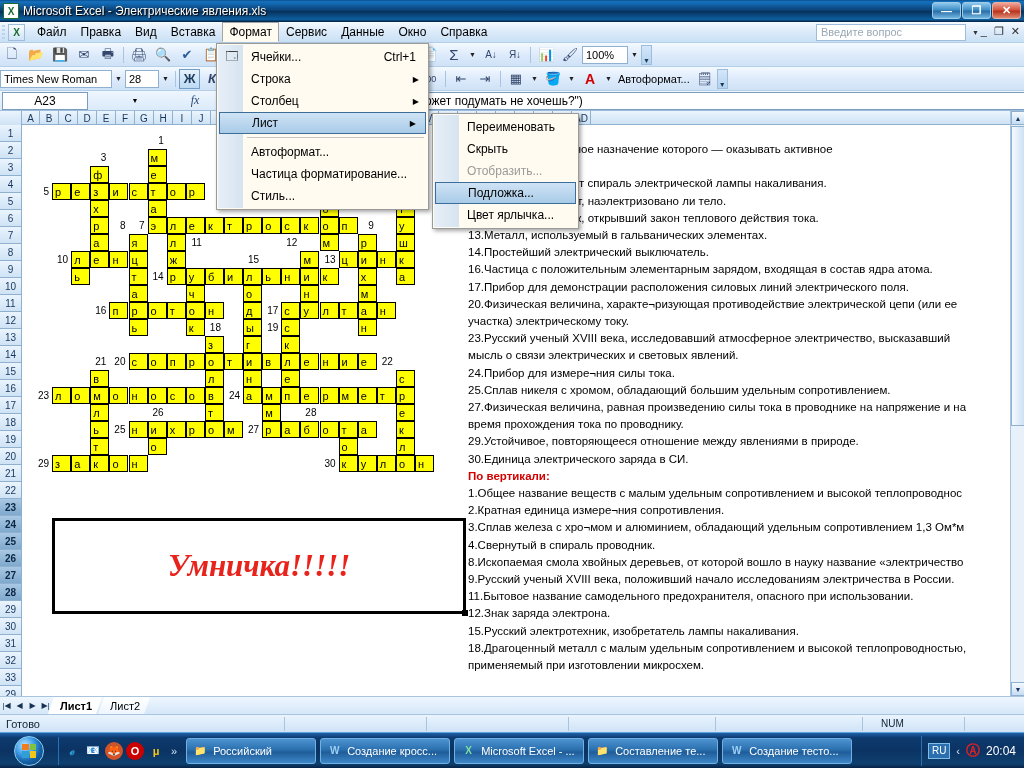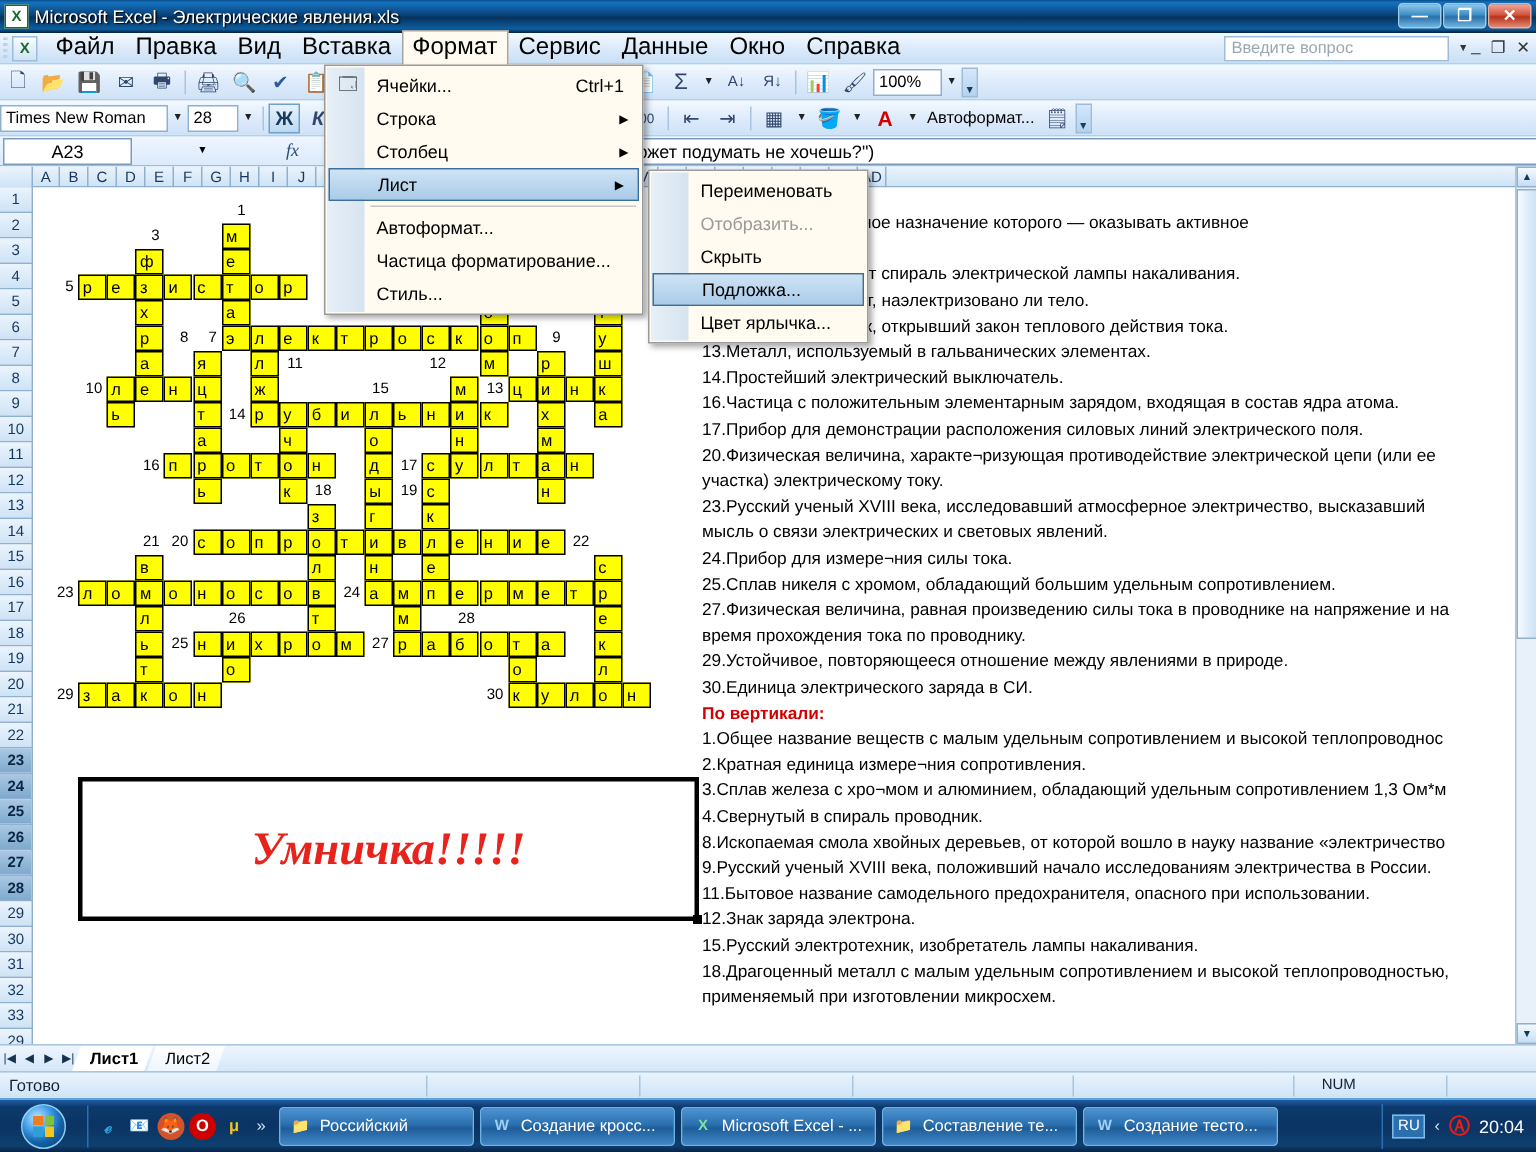--- a/index.html
+++ b/index.html
@@ -31,21 +31,21 @@
   .menubar{
     position:absolute;left:0;top:22px;width:1024px;height:21px;
     background:linear-gradient(to bottom,#f5faff,#dbeafa 50%,#c9e0f5);
     border-bottom:1px solid #b5cfe8;display:flex;align-items:center;
   }
   .menubar .grip{width:3px;height:14px;margin:0 3px 0 2px;
     background:repeating-linear-gradient(to bottom,#b9d4ec 0 2px,transparent 2px 4px);}
   .menubar .xl-icon{width:17px;height:17px;margin-right:5px;
     background:linear-gradient(to bottom,#f9fcff,#cfe3f6);border:1px solid #9dbdda;
     display:flex;align-items:center;justify-content:center;font-size:10px;color:#1a6b2f;font-weight:bold;}
-  .mi{padding:3px 7px;font-size:16px;color:#000;cursor:default;white-space:nowrap;}
+  .mi{padding:3px 7px;font-size:12px;color:#000;cursor:default;white-space:nowrap;}
   .mi.open{background:#fffbf0;border:1px solid #a5a5a5;border-bottom:1px solid #fffbf0;position:relative;z-index:60;padding:2px 6px;}
   .menubar .ask{position:absolute;right:58px;top:2px;width:150px;height:17px;
     background:#fff;border:1px solid #9dbdda;color:#9aa7b3;font-size:11px;padding:1px 4px;}
   .menubar .askarrow{position:absolute;right:45px;top:7px;font-size:7px;color:#333;}
   .menubar .wbtns{position:absolute;right:4px;top:3px;display:flex;gap:7px;color:#333;font-size:11px;}
 
   
   .tbar{position:absolute;left:0;width:1024px;height:24px;
     background:linear-gradient(to bottom,#f3f9ff,#dceafb 55%,#cfe2f6);
     border-bottom:1px solid #b5cfe8;display:flex;align-items:center;}
@@ -681,26 +681,26 @@
     <div class="dd-item">
       <span>Стиль...</span>
     </div>
   </div>
 
   <div class="dropdown" style="left:432px;top:113px;width:147px;">
     <div class="dd-gutter"></div>
     <div class="dd-item">
       <span>Переименовать</span>
     </div>
+    <div class="dd-item">
+      <span>Скрыть</span>
+    </div>
     <div class="dd-item dis">
       <span>Отобразить...</span>
     </div>
-    <div class="dd-item">
-      <span>Скрыть</span>
-    </div>
     <div class="dd-item hl">
       <span>Подложка...</span>
     </div>
     <div class="dd-item">
       <span>Цвет ярлычка...</span>
     </div>
   </div>
 
 </div>
 

